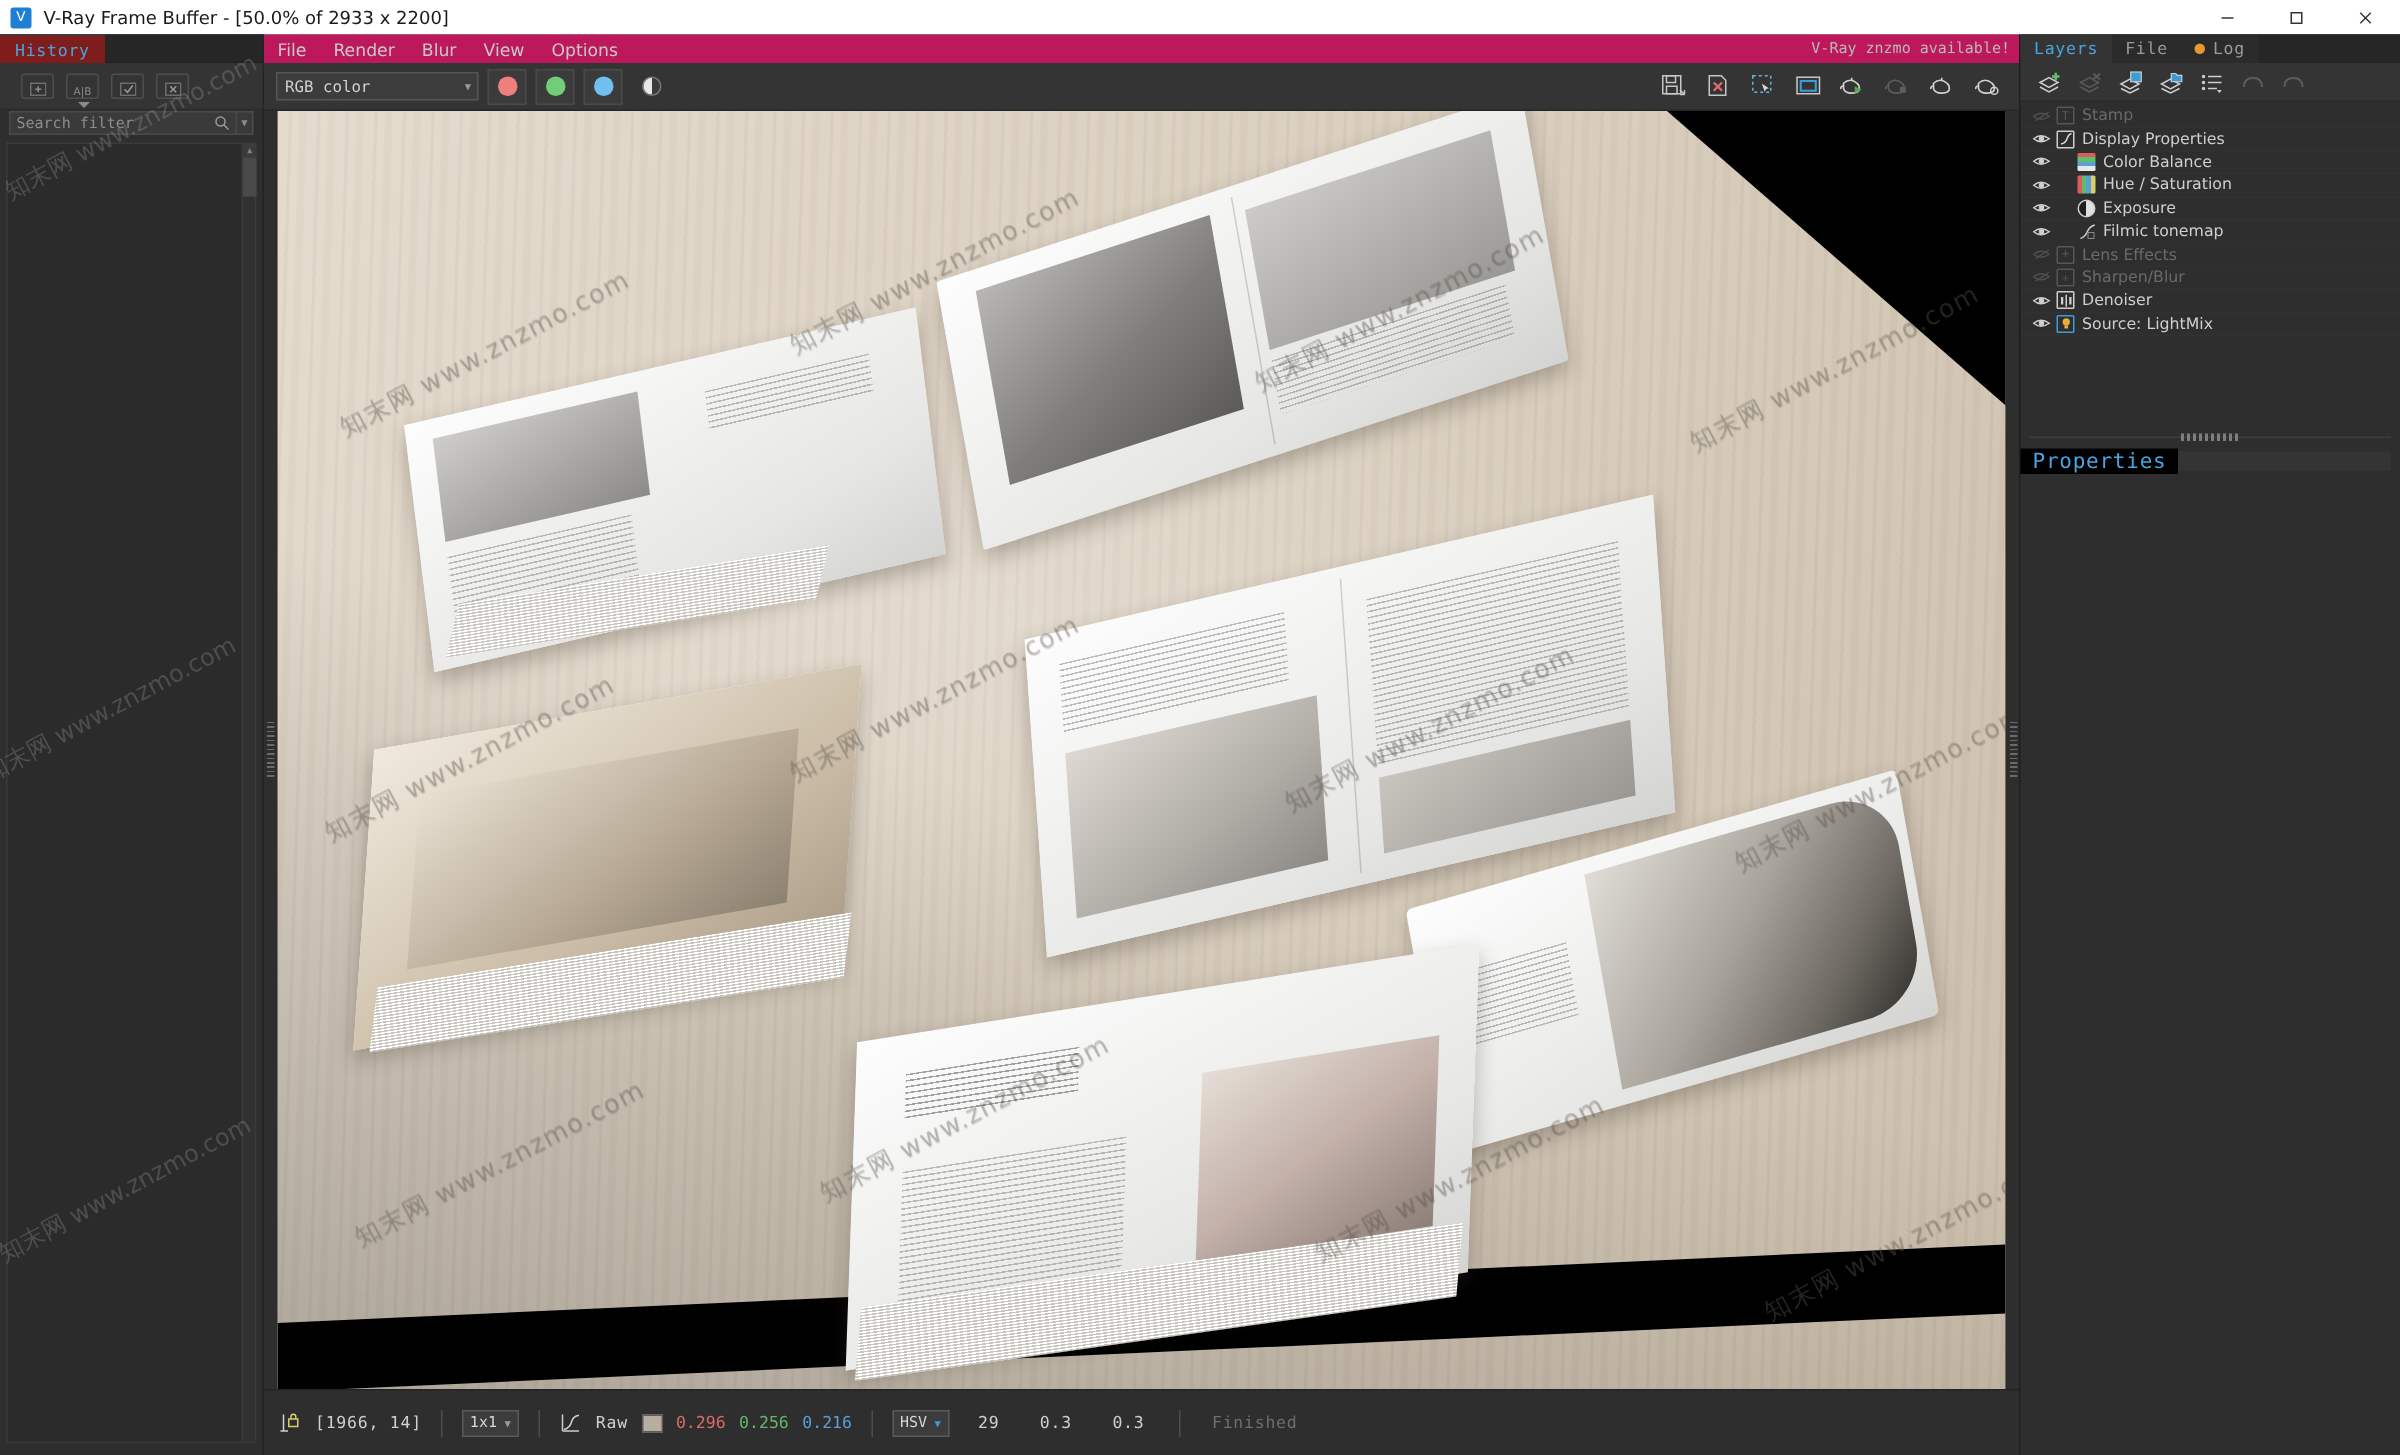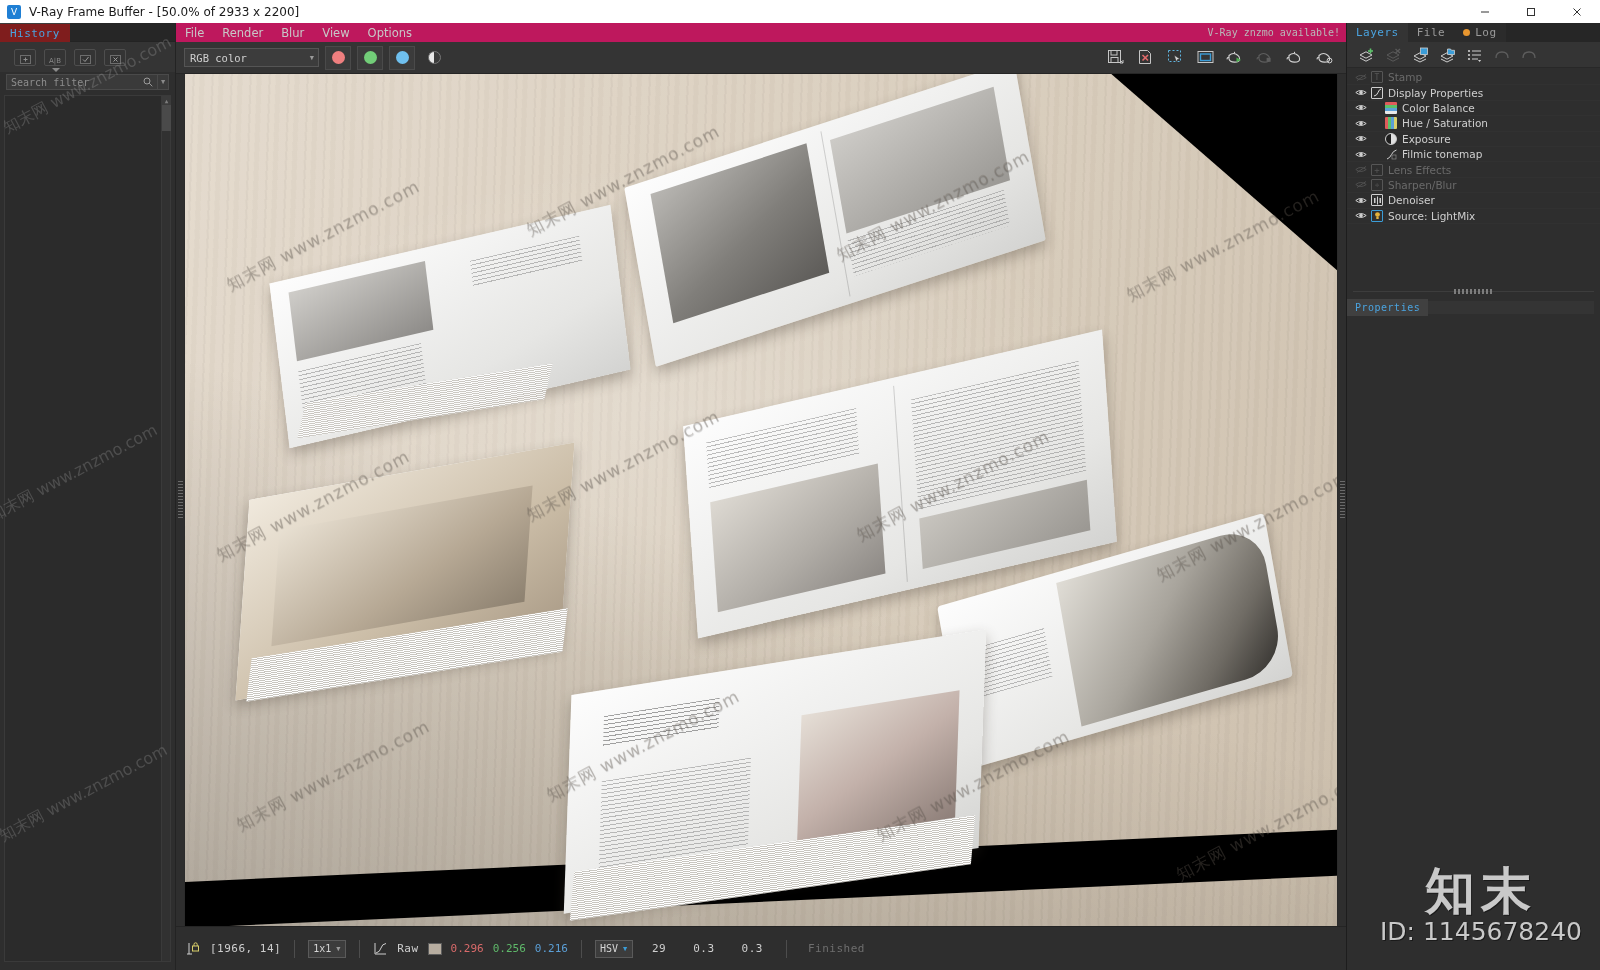--- a/index.html
+++ b/index.html
@@ -269,22 +269,22 @@
     width:100%; height:1px; background:#3d3d3d; position:relative;
   }
   .rp-splitter .gripdots {
     position:absolute; left:50%; top:-2px; margin-left:-20px; width:40px; height:5px;
     background:repeating-linear-gradient(90deg,#7d7d7d 0 2px, transparent 2px 4px);
   }
   .props-tabs {
     position:absolute; left:0; right:0; top:276px; height:17px; display:flex;
   }
   .props-tab {
-    padding:0 8px; display:flex; align-items:center; font-size:10px;
-    color:#4aa3df; letter-spacing:0.5px; background:#404040;
+    padding:0 8px; display:flex; align-items:center; font-size:14px;
+    color:#4aa3df; letter-spacing:0.5px; background:#000000;
   }
   .props-rest { flex:1; background:#343434; margin:2px 6px 2px 0; }
   .props-body {
     position:absolute; left:0; right:0; top:293px; bottom:0; background:#2e2e2e;
   }
 
   
   .wm {
     position:absolute; right:18px; bottom:24px; text-align:center;
     font-family:"DejaVu Sans", sans-serif; color:#c9c9c9;
@@ -819,19 +819,15 @@
           <div class="gripdots"></div>
         </div>
     </div>
 
     <div class="props-tabs">
       <div class="props-tab">Properties</div>
       <div class="props-rest"></div>
     </div>
     <div class="props-body"></div>
 
-    <div class="wm">
-      <div class="zh">知末</div>
-      <div class="id">ID: 1145678240</div>
-    </div>
   </div>
 
 </div>
 
 </body></html>

